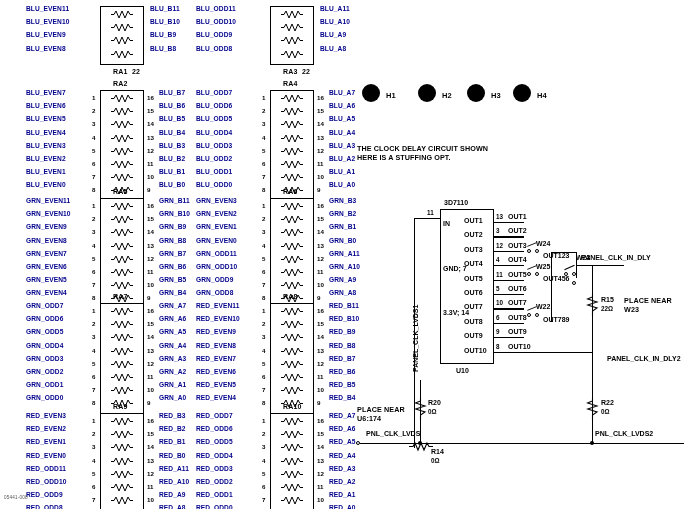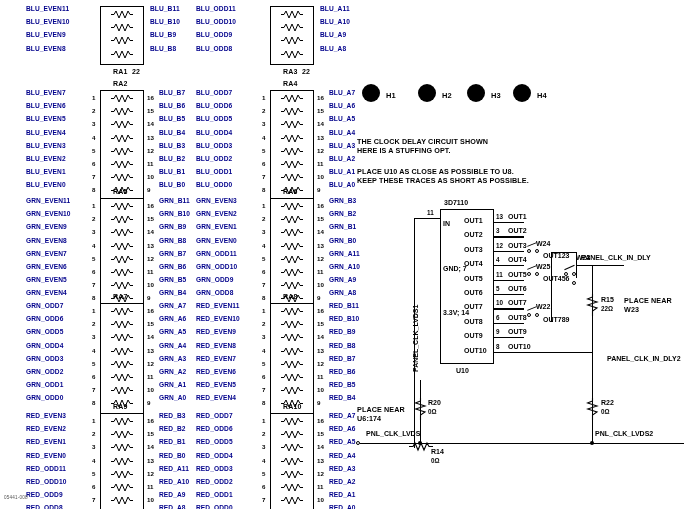--- a/index.html
+++ b/index.html
@@ -1009,24 +1009,22 @@
 
   <div class="hole" style="left:362px;top:84px;"></div>
   <div class="holelbl" style="left:386px;top:91px;">H1</div>
   <div class="hole" style="left:418px;top:84px;"></div>
   <div class="holelbl" style="left:442px;top:91px;">H2</div>
   <div class="hole" style="left:467px;top:84px;"></div>
   <div class="holelbl" style="left:491px;top:91px;">H3</div>
   <div class="hole" style="left:513px;top:84px;"></div>
   <div class="holelbl" style="left:537px;top:91px;">H4</div>
 
-  <div class="note" style="left:357px;top:137px;">THE CLOCK DELAY CIRCUIT SHOWN
+  <div class="note" style="left:357px;top:144px;">THE CLOCK DELAY CIRCUIT SHOWN
 HERE IS A STUFFING OPT.</div>
-  <div class="note" style="left:357px;top:167px;">PLACE U10 AS CLOSE AS POSSIBLE TO U8.
-KEEP THESE TRACES AS SHORT AS POSSIBLE.</div>
 
   <div>
 
     <div class="chip" style="left:440px;top:209px;width:54px;height:155px;"></div>
     <div class="ctxt" style="left:444px;top:199px;">3D7110</div>
     <div class="ctxt" style="left:456px;top:367px;">U10</div>
 
     <div class="ctxt sm" style="left:427px;top:209px;">11</div>
     <div class="ctxt" style="left:443px;top:220px;">IN</div>
     <div class="wire wh" style="left:414px;top:218px;width:27px;"></div>

